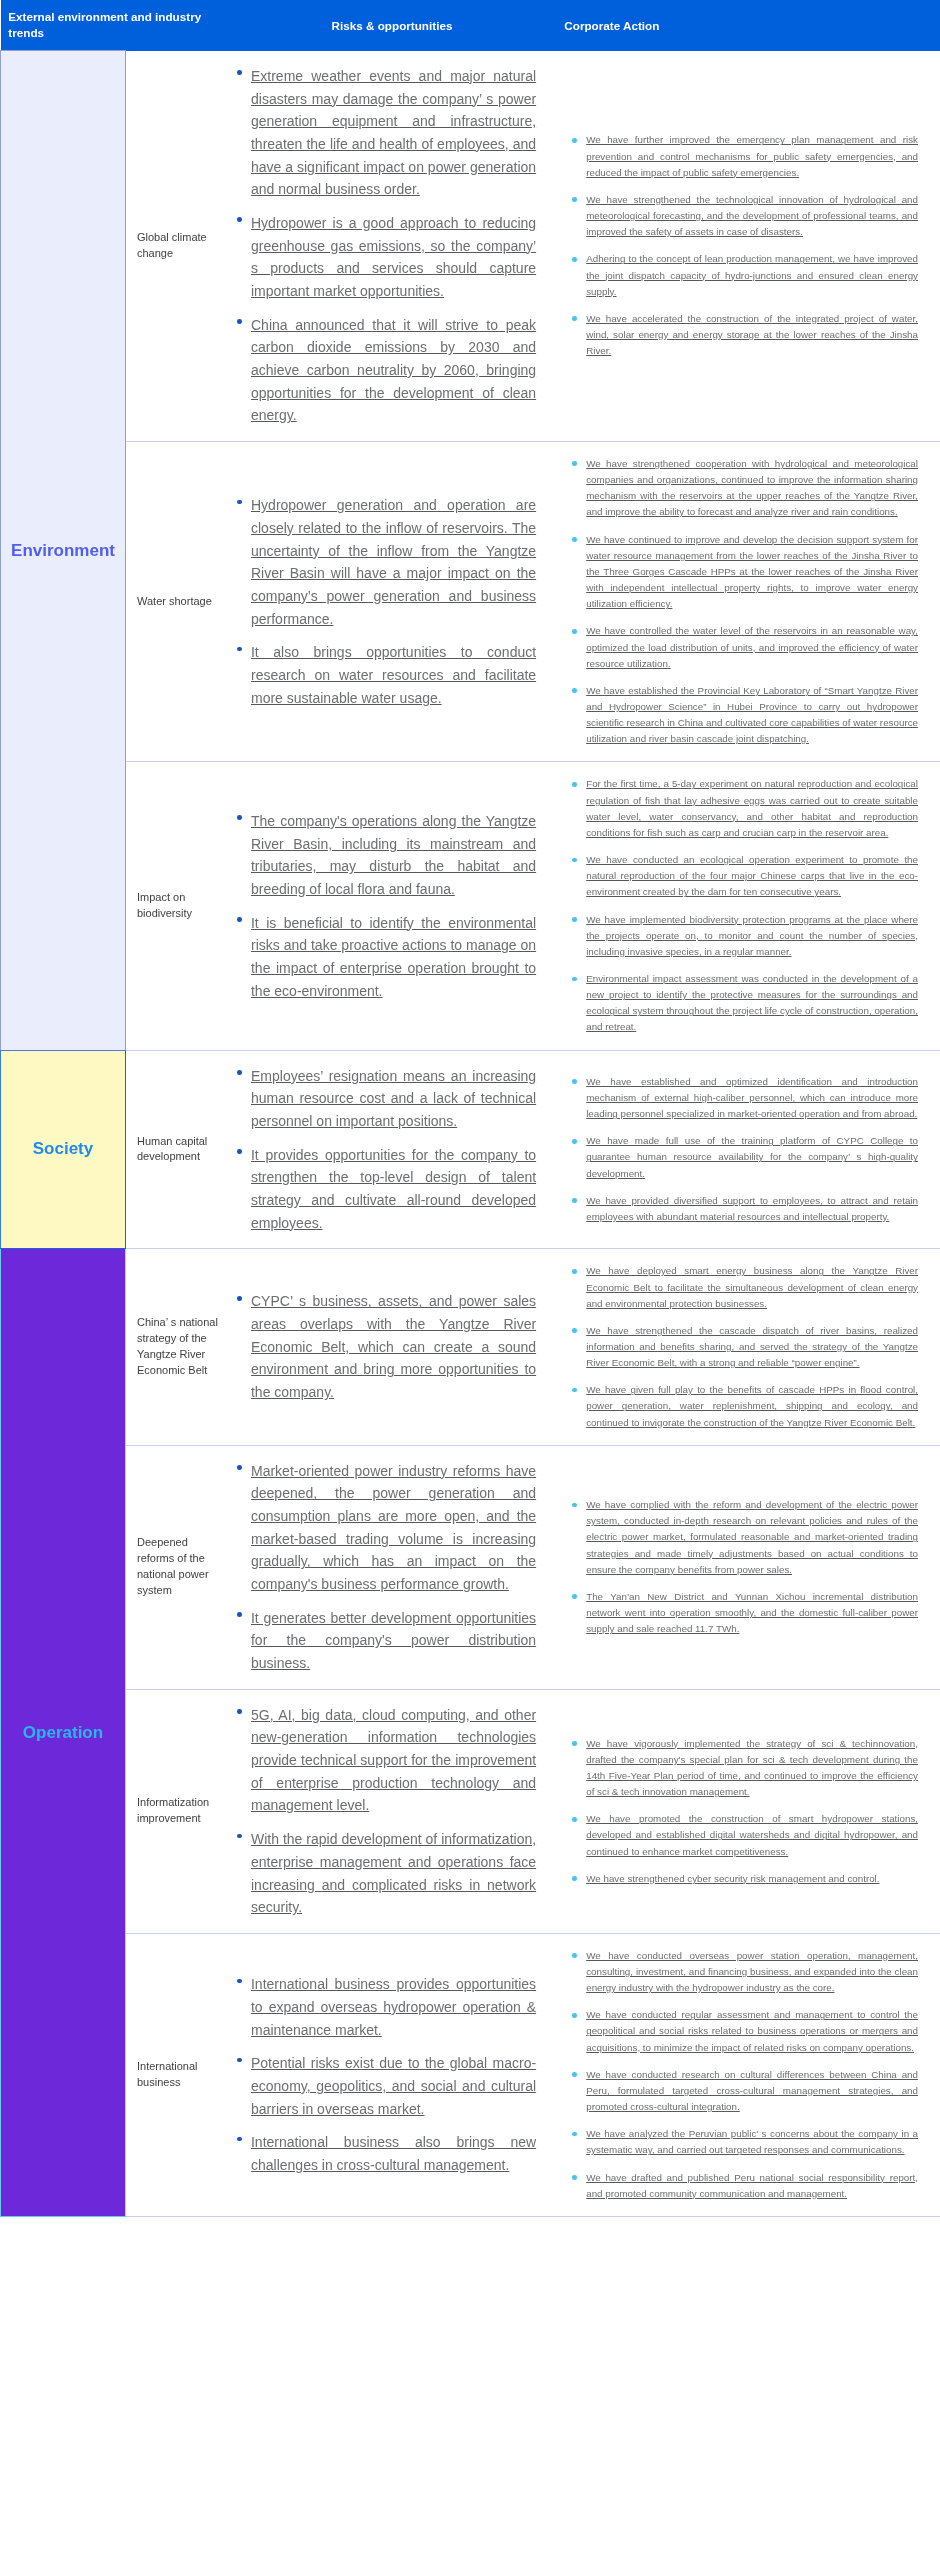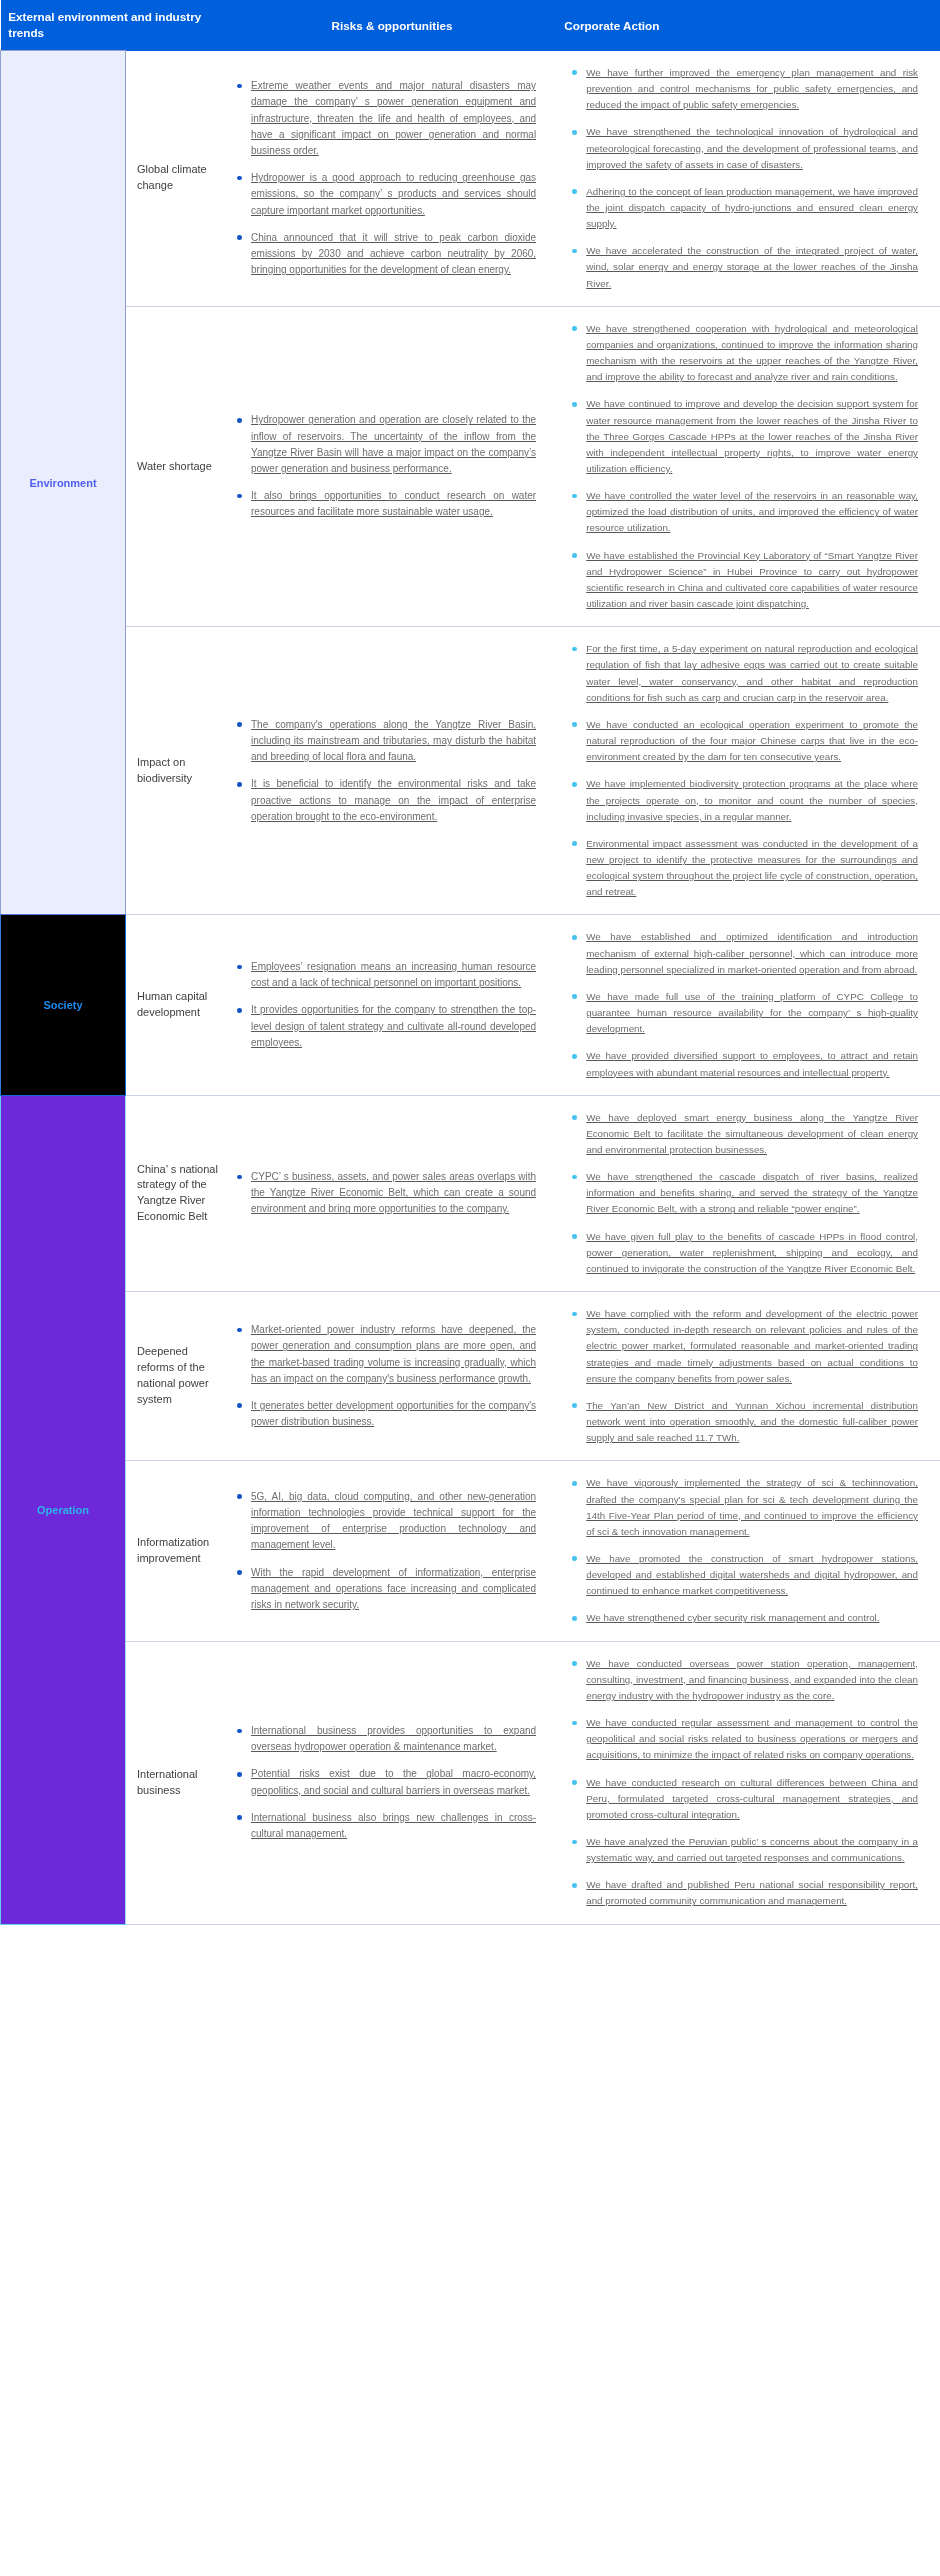--- a/index.html
+++ b/index.html
@@ -39,35 +39,35 @@
 
   td {
     vertical-align: middle;
     padding: 0;
     border-bottom: 0.8px solid #c9d2e8;
   }
 
   
   td.cat {
     text-align: center;
-    font-size: 11px;
+    font-size: 17px;
     font-weight: 700;
     vertical-align: middle;
     border-right: 0.8px solid #8f9fd0;
   }
   td.cat.env {
     background: #eaeefc;
     color: #4f5ef0;
     border-left: 1.6px solid #8f9fd0;
     border-top: 0.8px solid #8f9fd0;
     border-bottom: 0.8px solid #5b78d8;
     border-right: 0.8px solid #8f9fd0;
   }
   td.cat.soc {
-    background: #000000;
+    background: #fef9c3;
     color: #1d8bf1;
     border-left: 1.6px solid #2e7fe0;
     border-top: 0.8px solid #5b78d8;
     border-bottom: 0.8px solid #1565d8;
     border-right: 0.8px solid #1565d8;
   }
   td.cat.ops {
     background: #6d28d9;
     color: #29b6e8;
     border-left: 1.6px solid #66cdf0;
@@ -96,21 +96,21 @@
   ul.blist {
     list-style: none;
     margin: 0;
     padding: 0;
     text-decoration: underline;
   }
   ul.blist li {
     position: relative;
     padding-left: 15.7px;
     margin-bottom: 11px;
-    font-size: 10px;
+    font-size: 14px;
     line-height: 1.62;
     text-align: justify;
     color: #6d6e71;
   }
   ul.blist li:last-child { margin-bottom: 0; }
   ul.blist li::before {
     content: "";
     position: absolute;
     left: 1.6px;
     top: 5.5px;

